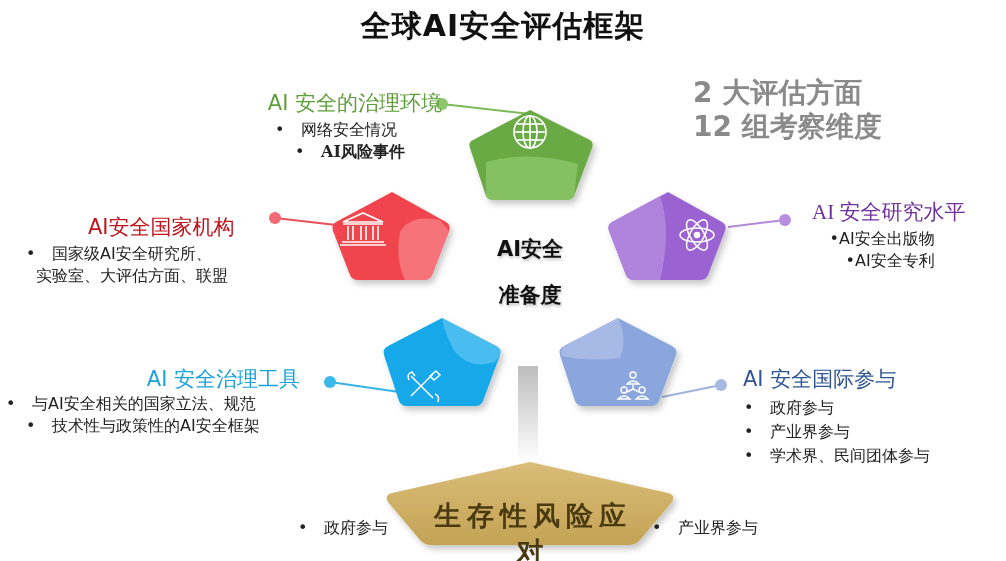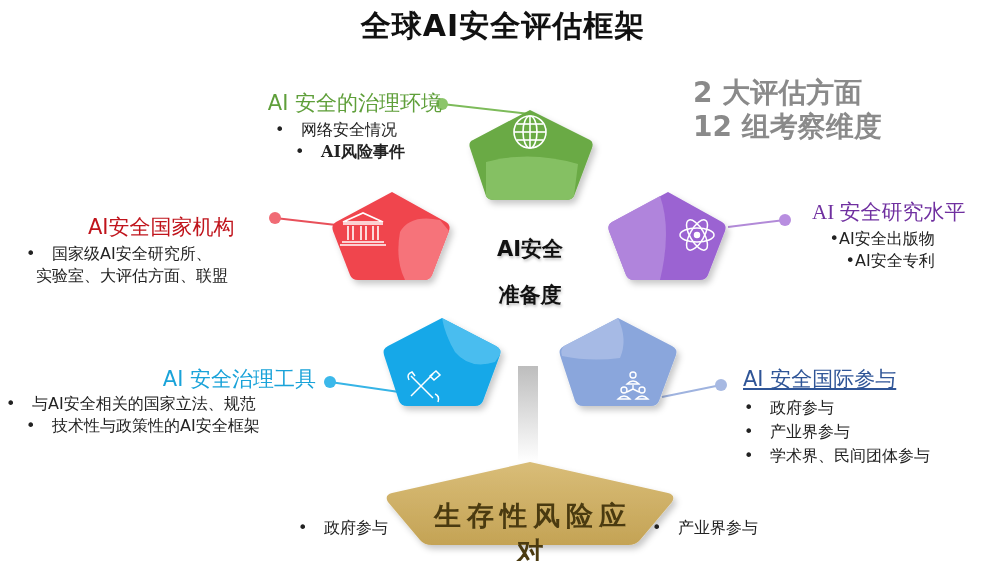--- a/index.html
+++ b/index.html
@@ -164,30 +164,30 @@
 </div>
 
 <div class="abs" style="left:812px; top:198px;font-family:Liberation Serif, serif;">
   <div class="cat-title" style="color:#7030a0;">AI 安全研究水平</div>
 </div>
 <div class="abs bullets" style="left:813px; top:228px;text-align:right;">
   <div><span class="b">•</span><span>AI安全出版物</span></div>
   <div><span class="b">•</span><span>AI安全专利</span></div>
 </div>
 
-<div class="abs right" style="left:40px; top:365px; width:276px;">
+<div class="abs right" style="left:24px; top:365px; width:276px;">
   <div class="cat-title" style="color:#1aa3d9;">AI 安全治理工具</div>
 </div>
 <div class="abs bullets" style="left:6px; top:393px;">
   <div><span class="b">•</span><span>与AI安全相关的国家立法、规范</span></div>
   <div style="padding-left:20px;"><span class="b">•</span><span>技术性与政策性的AI安全框架</span></div>
 </div>
 
 <div class="abs" style="left:743px; top:365px;">
-  <div class="cat-title" style="color:#2f5597;text-decoration:underline;">AI 安全国际参与</div>
+  <div class="cat-title" style="color:#2f5597;">AI 安全国际参与</div>
 </div>
 <div class="abs bullets" style="left:744px; top:396px; line-height:24px;">
   <div><span class="b">•</span><span>政府参与</span></div>
   <div><span class="b">•</span><span>产业界参与</span></div>
   <div><span class="b">•</span><span>学术界、民间团体参与</span></div>
 </div>
 
 <div class="abs bottom-label">生存性风险应对</div>
 <div class="abs bottom-item" style="left:298px; top:518px;"><span class="b" style="display:inline-block;width:26px;">•</span><span>政府参与</span></div>
 <div class="abs bottom-item" style="left:652px; top:518px;"><span class="b" style="display:inline-block;width:26px;">•</span><span>产业界参与</span></div>

